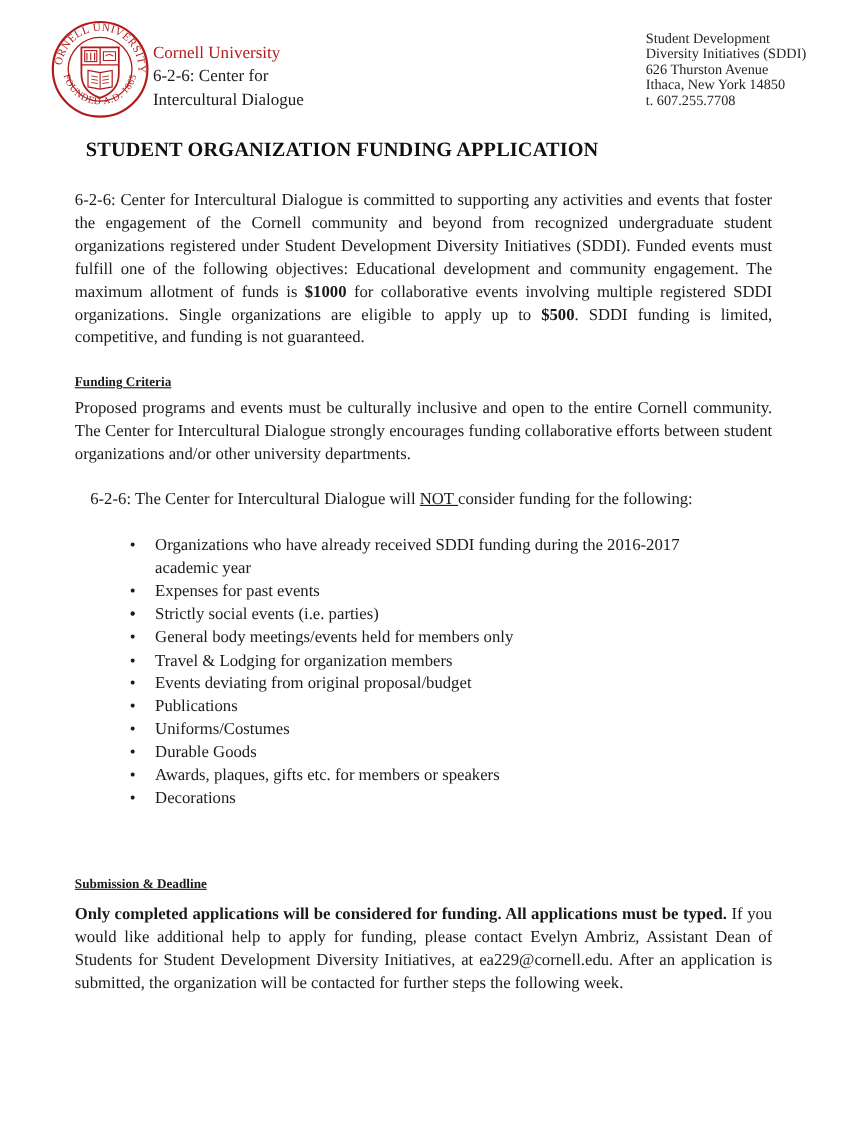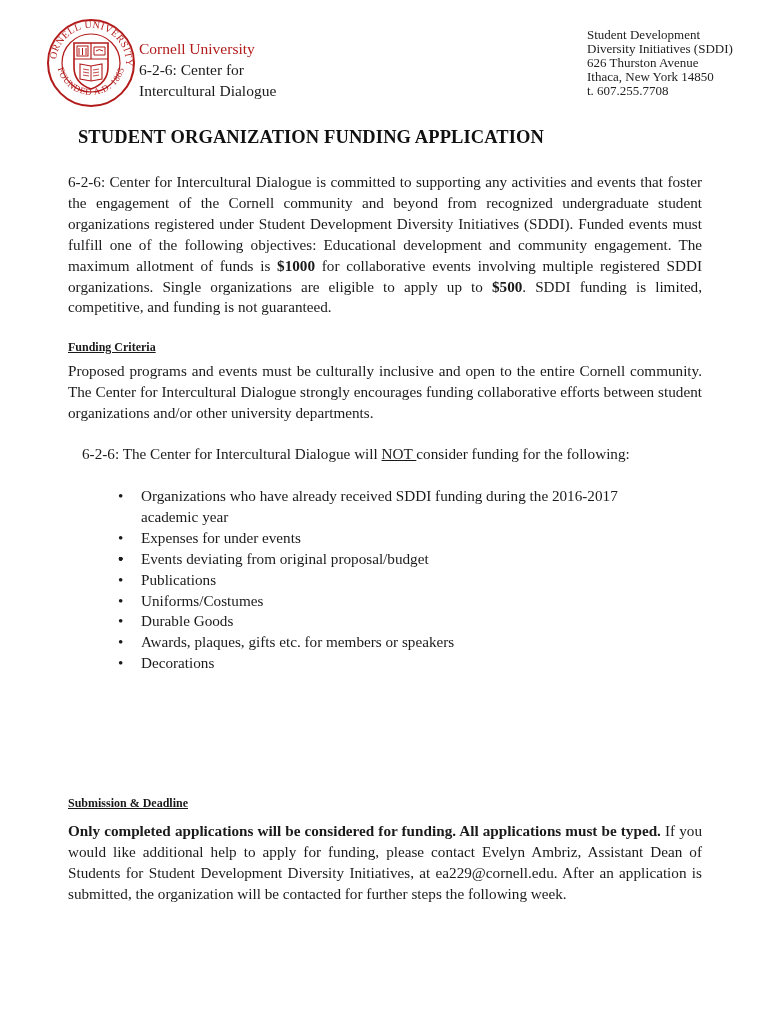--- a/index.html
+++ b/index.html
@@ -79,25 +79,25 @@
 
 <div class="para" style="top:172px;"><span>6-2-6: Center for Intercultural Dialogue is committed to supporting any activities and events that foster the engagement of the Cornell community and beyond from recognized undergraduate student organizations registered under Student Development Diversity Initiatives (SDDI). Funded events must fulfill one of the following objectives: Educational development and community engagement. The maximum allotment of funds is </span><span class="b">$1000</span><span> for collaborative events involving multiple registered SDDI organizations. Single organizations are eligible to apply up to </span><span class="b">$500</span><span>.  SDDI funding is limited, competitive, and funding is not guaranteed.</span></div>
 
 <div class="heading" style="top:340px;">Funding Criteria</div>
 <div class="para" style="top:361px;">Proposed programs and events must be culturally inclusive and open to the entire Cornell community. The Center for Intercultural Dialogue strongly encourages funding collaborative efforts between student organizations and/or other university departments.</div>
 
 <div class="para left" style="top:444px;margin-left:14px;"><span>6-2-6: The Center for Intercultural Dialogue will </span><span class="u">NOT </span><span>consider funding for the following:</span></div>
 
 <ul class="excl">
   <li><span class="bullet">•</span><span>Organizations who have already received SDDI funding during the 2016-2017 academic year</span></li>
-  <li><span class="bullet">•</span><span>Expenses for under events</span></li>
+  <li><span class="bullet">•</span><span>Expenses for past events</span></li>
   <li><span class="bullet">•</span></li>
-  <li><span class="bullet">•</span></li>
-  <li><span class="bullet">•</span></li>
-  <li><span class="bullet">•</span></li>
+  <li><span class="bullet">•</span><span>Strictly social events (i.e. parties)</span></li>
+  <li><span class="bullet">•</span><span>General body meetings/events held for members only</span></li>
+  <li><span class="bullet">•</span><span>Travel &amp; Lodging for organization members</span></li>
   <li><span class="bullet">•</span><span>Events deviating from original proposal/budget</span></li>
   <li><span class="bullet">•</span><span>Publications</span></li>
   <li><span class="bullet">•</span><span>Uniforms/Costumes</span></li>
   <li><span class="bullet">•</span><span>Durable Goods</span></li>
   <li><span class="bullet">•</span><span>Awards, plaques, gifts etc. for members or speakers</span></li>
   <li><span class="bullet">•</span><span>Decorations</span></li>
 </ul>
 
 <div class="heading" style="top:796px;">Submission &amp; Deadline</div>
 

